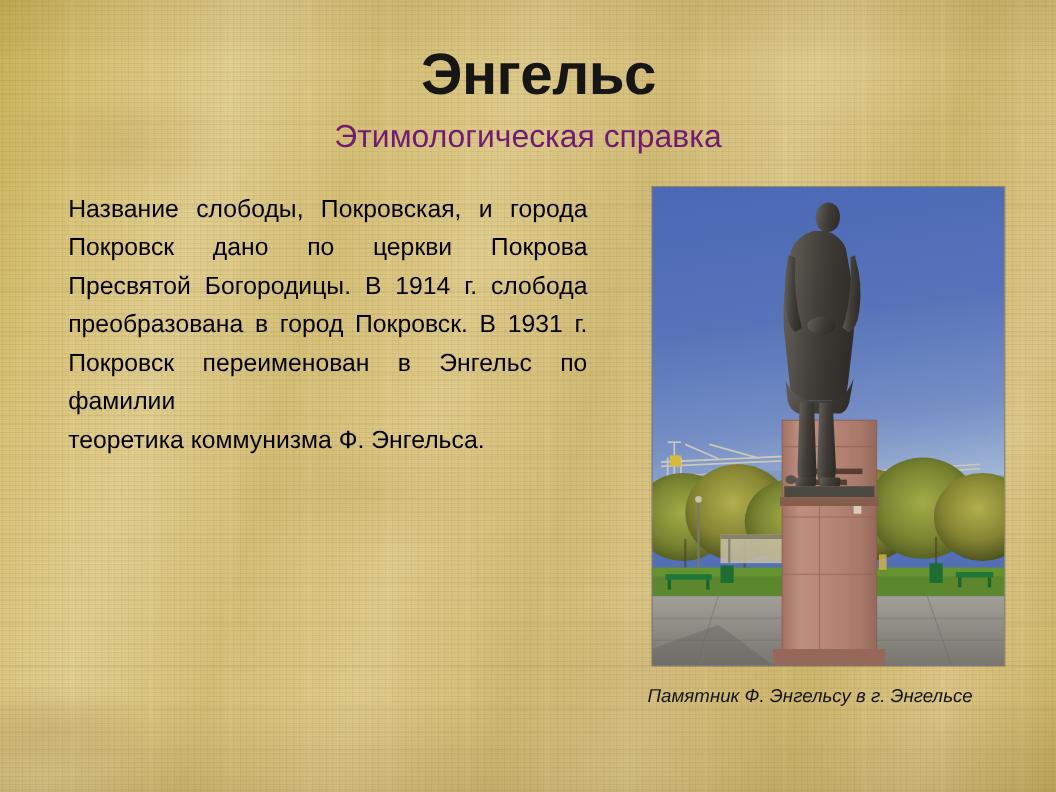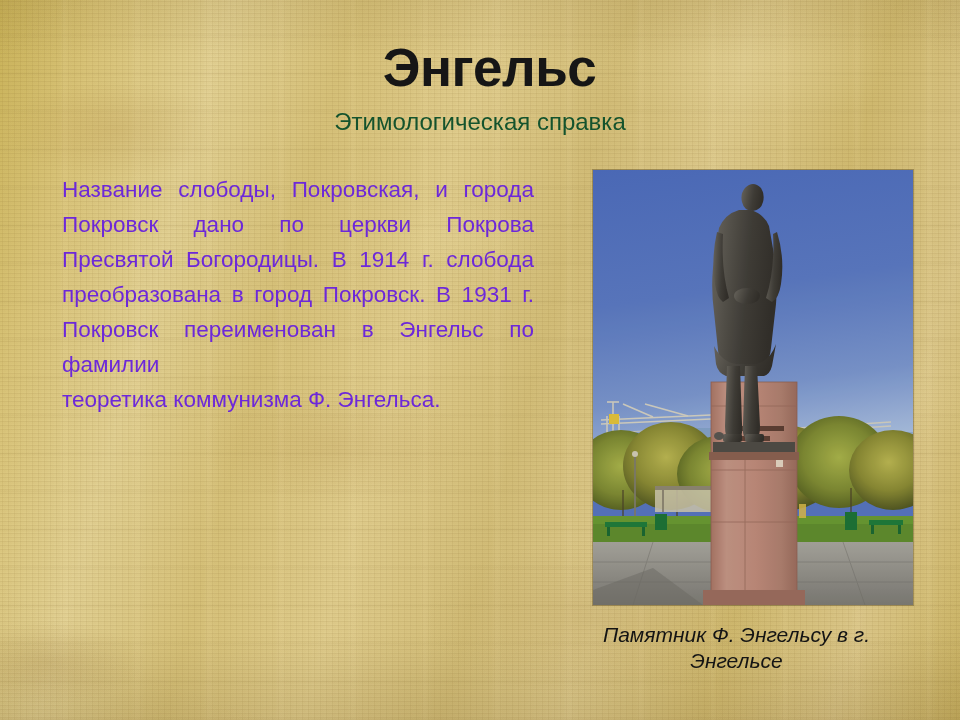--- a/index.html
+++ b/index.html
@@ -98,35 +98,35 @@
     font-weight: bold;
     color: #161616;
     letter-spacing: -0.5px;
     line-height: 1.05;
     margin-left: 19px;
   }
   .subtitle {
     position: absolute;
     left: 0; right: 0; top: 108px;
     text-align: center;
-    font-size: 24px;
+    font-size: 29px;
     font-weight: normal;
-    color: #14532d;
+    color: #701a75;
     line-height: 1.2;
   }
 
   
   .body-text {
     position: absolute;
     left: 62px;
     top: 172px;
     width: 472px;
     font-size: 22.5px;
     line-height: 35px;
-    color: #6d28d9;
+    color: #000000;
     text-align: justify;
     text-justify: inter-word;
     hyphens: none;
   }
   .body-text .last-line { display: block; }
 
   
   .photo-frame {
     position: absolute;
     left: 593px;
@@ -138,21 +138,21 @@
     box-shadow: 0 0 0 1px rgba(70,55,20,0.35);
   }
   .photo-svg { display: block; width: 320px; height: 435px; }
 
   .caption {
     position: absolute;
     left: 560px;
     top: 622px;
     width: 353px;
     text-align: center;
-    font-size: 21px;
+    font-size: 17px;
     font-style: italic;
     color: #141414;
     line-height: 1.25;
   }
 </style>
 </head>
 <body>
 
 <div id="slide">
 

